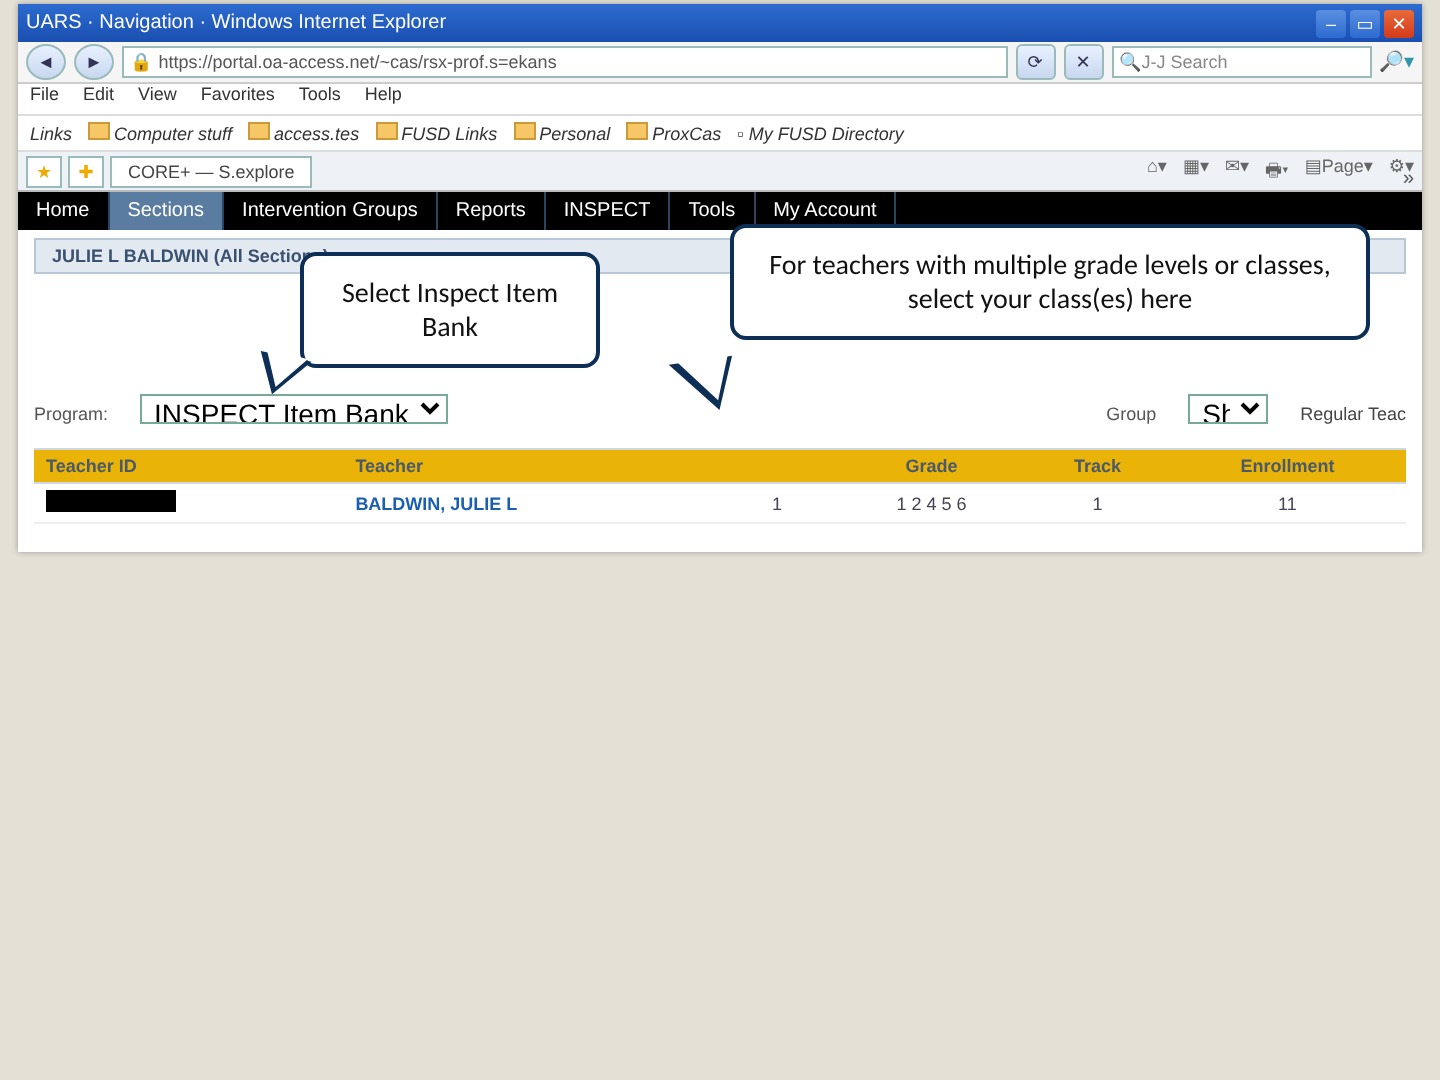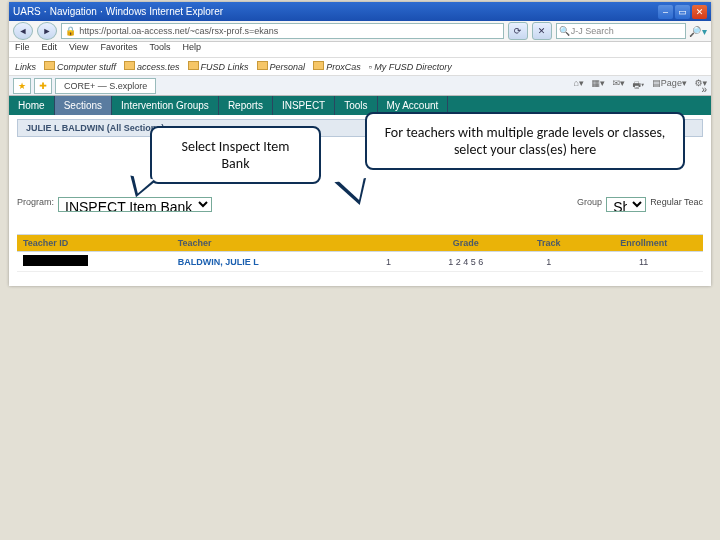--- a/index.html
+++ b/index.html
@@ -17,36 +17,36 @@
   .addrbar { flex: 1; height: 16px; border: 1px solid #9bb; background: #fff; display: flex; align-items: center; padding: 0 3px; font-size: 9px; color: #555; }
   .lock { color: #c90; margin-right: 3px; }
   .searchbox { width: 130px; height: 16px; border: 1px solid #9bb; background: #fff; display:flex; align-items:center; padding:0 3px; font-size:9px; color:#888; }
   .menubar { height: 16px; display: flex; align-items: flex-start; gap: 12px; padding: 0 6px; font-size: 9px; color: #333; border-bottom: 1px solid #ddd; }
   .linksbar { height: 18px; display: flex; align-items: center; gap: 8px; padding: 0 6px; font-size: 9px; color: #333; border-bottom: 1px solid #ddd; font-style: italic; }
   .folder { width: 11px; height: 9px; background: #f6c667; border: 1px solid #c99a3a; display: inline-block; margin-right: 2px; }
   .tabbar { height: 20px; display: flex; align-items: center; padding: 0 4px; border-bottom: 1px solid #bbb; background: #eef2f7; font-size:9px; }
   .startab { width: 18px; height: 16px; border: 1px solid #9bb; background: #fff; display:flex; align-items:center; justify-content:center; color:#ea0; margin-right:3px; }
   .pagetab { height: 16px; border: 1px solid #9bb; background: #fff; padding: 0 8px; display:flex; align-items:center; color:#444; }
   .toolstrip { flex:1; display:flex; justify-content:flex-end; gap:8px; color:#666; }
-  .app-nav { height: 19px; background: #0f766e; display: flex; align-items: stretch; }
+  .app-nav { height: 19px; background: #000000; display: flex; align-items: stretch; }
   .app-tab { color: #fff; font-size: 10px; padding: 0 9px; display:flex; align-items:center; border-right:1px solid #2a4560; }
   .app-tab.active { background: #5a7ca0; }
   .content { padding: 4px 8px 14px; position: relative; background:#fff; }
   .crumb { background: #e2e9f1; border: 1px solid #b9c8d9; height: 18px; display:flex; align-items:center; padding:0 8px; font-size:9px; color:#3a5170; margin-bottom: 60px; }
-  .filterrow { display:flex; align-items:flex-start; gap:4px; font-size:9px; color:#444; margin-bottom:22px; }
+  .filterrow { display:flex; align-items:flex-end; gap:16px; font-size:9px; color:#444; margin-bottom:12px; }
   .filterrow label { color:#555; }
   .sel { height:15px; border:1px solid #7a9; background:#fff; font-size:14px; padding:0 2px; }
   .grid { width:100%; border-collapse:collapse; font-size:9px; }
   .grid th { background:#eab308; border-top:1px solid #cfd8e2; border-bottom:1px solid #cfd8e2; text-align:left; padding:3px 6px; color:#4b5a6a; font-weight:bold; }
   .grid td { padding:3px 6px; border-bottom:1px solid #eee; color:#445; }
   .redactedcell { background:#000; color:#000; width:65px; height:11px; display:inline-block; }
   .teacher-link { color:#1a5fb0; font-weight:bold; }
   
   .callout { position:absolute; background:#fff; border:2px solid #0e2f55; border-radius:8px; padding:10px 16px; font-family: Calibri, Arial, sans-serif; font-size:14px; color:#111; text-align:center; }
-  .callout.small { left:150px; top:126px; width:171px; }
+  .callout.small { left:150px; top:126px; width:150px; }
   .callout.big   { left:365px; top:112px; width:320px; }
   .tail { position:absolute; width:0; height:0; }
   .tail.t1 { left:128px; top:178px; border-left:10px solid transparent; border-right:16px solid transparent; border-top:20px solid #0e2f55; transform:rotate(12deg); }
   .tail.t1::after { content:""; position:absolute; left:-7px; top:-21px; border-left:8px solid transparent; border-right:13px solid transparent; border-top:17px solid #fff; }
   .tail.t2 { left:336px; top:180px; border-left:22px solid transparent; border-right:10px solid transparent; border-top:26px solid #0e2f55; transform:rotate(-8deg); }
   .tail.t2::after { content:""; position:absolute; left:-18px; top:-27px; border-left:18px solid transparent; border-right:8px solid transparent; border-top:22px solid #fff; }
   .chev { position:absolute; right:4px; top:82px; color:#555; font-size:10px; }
 </style>
 </head>
 <body>

